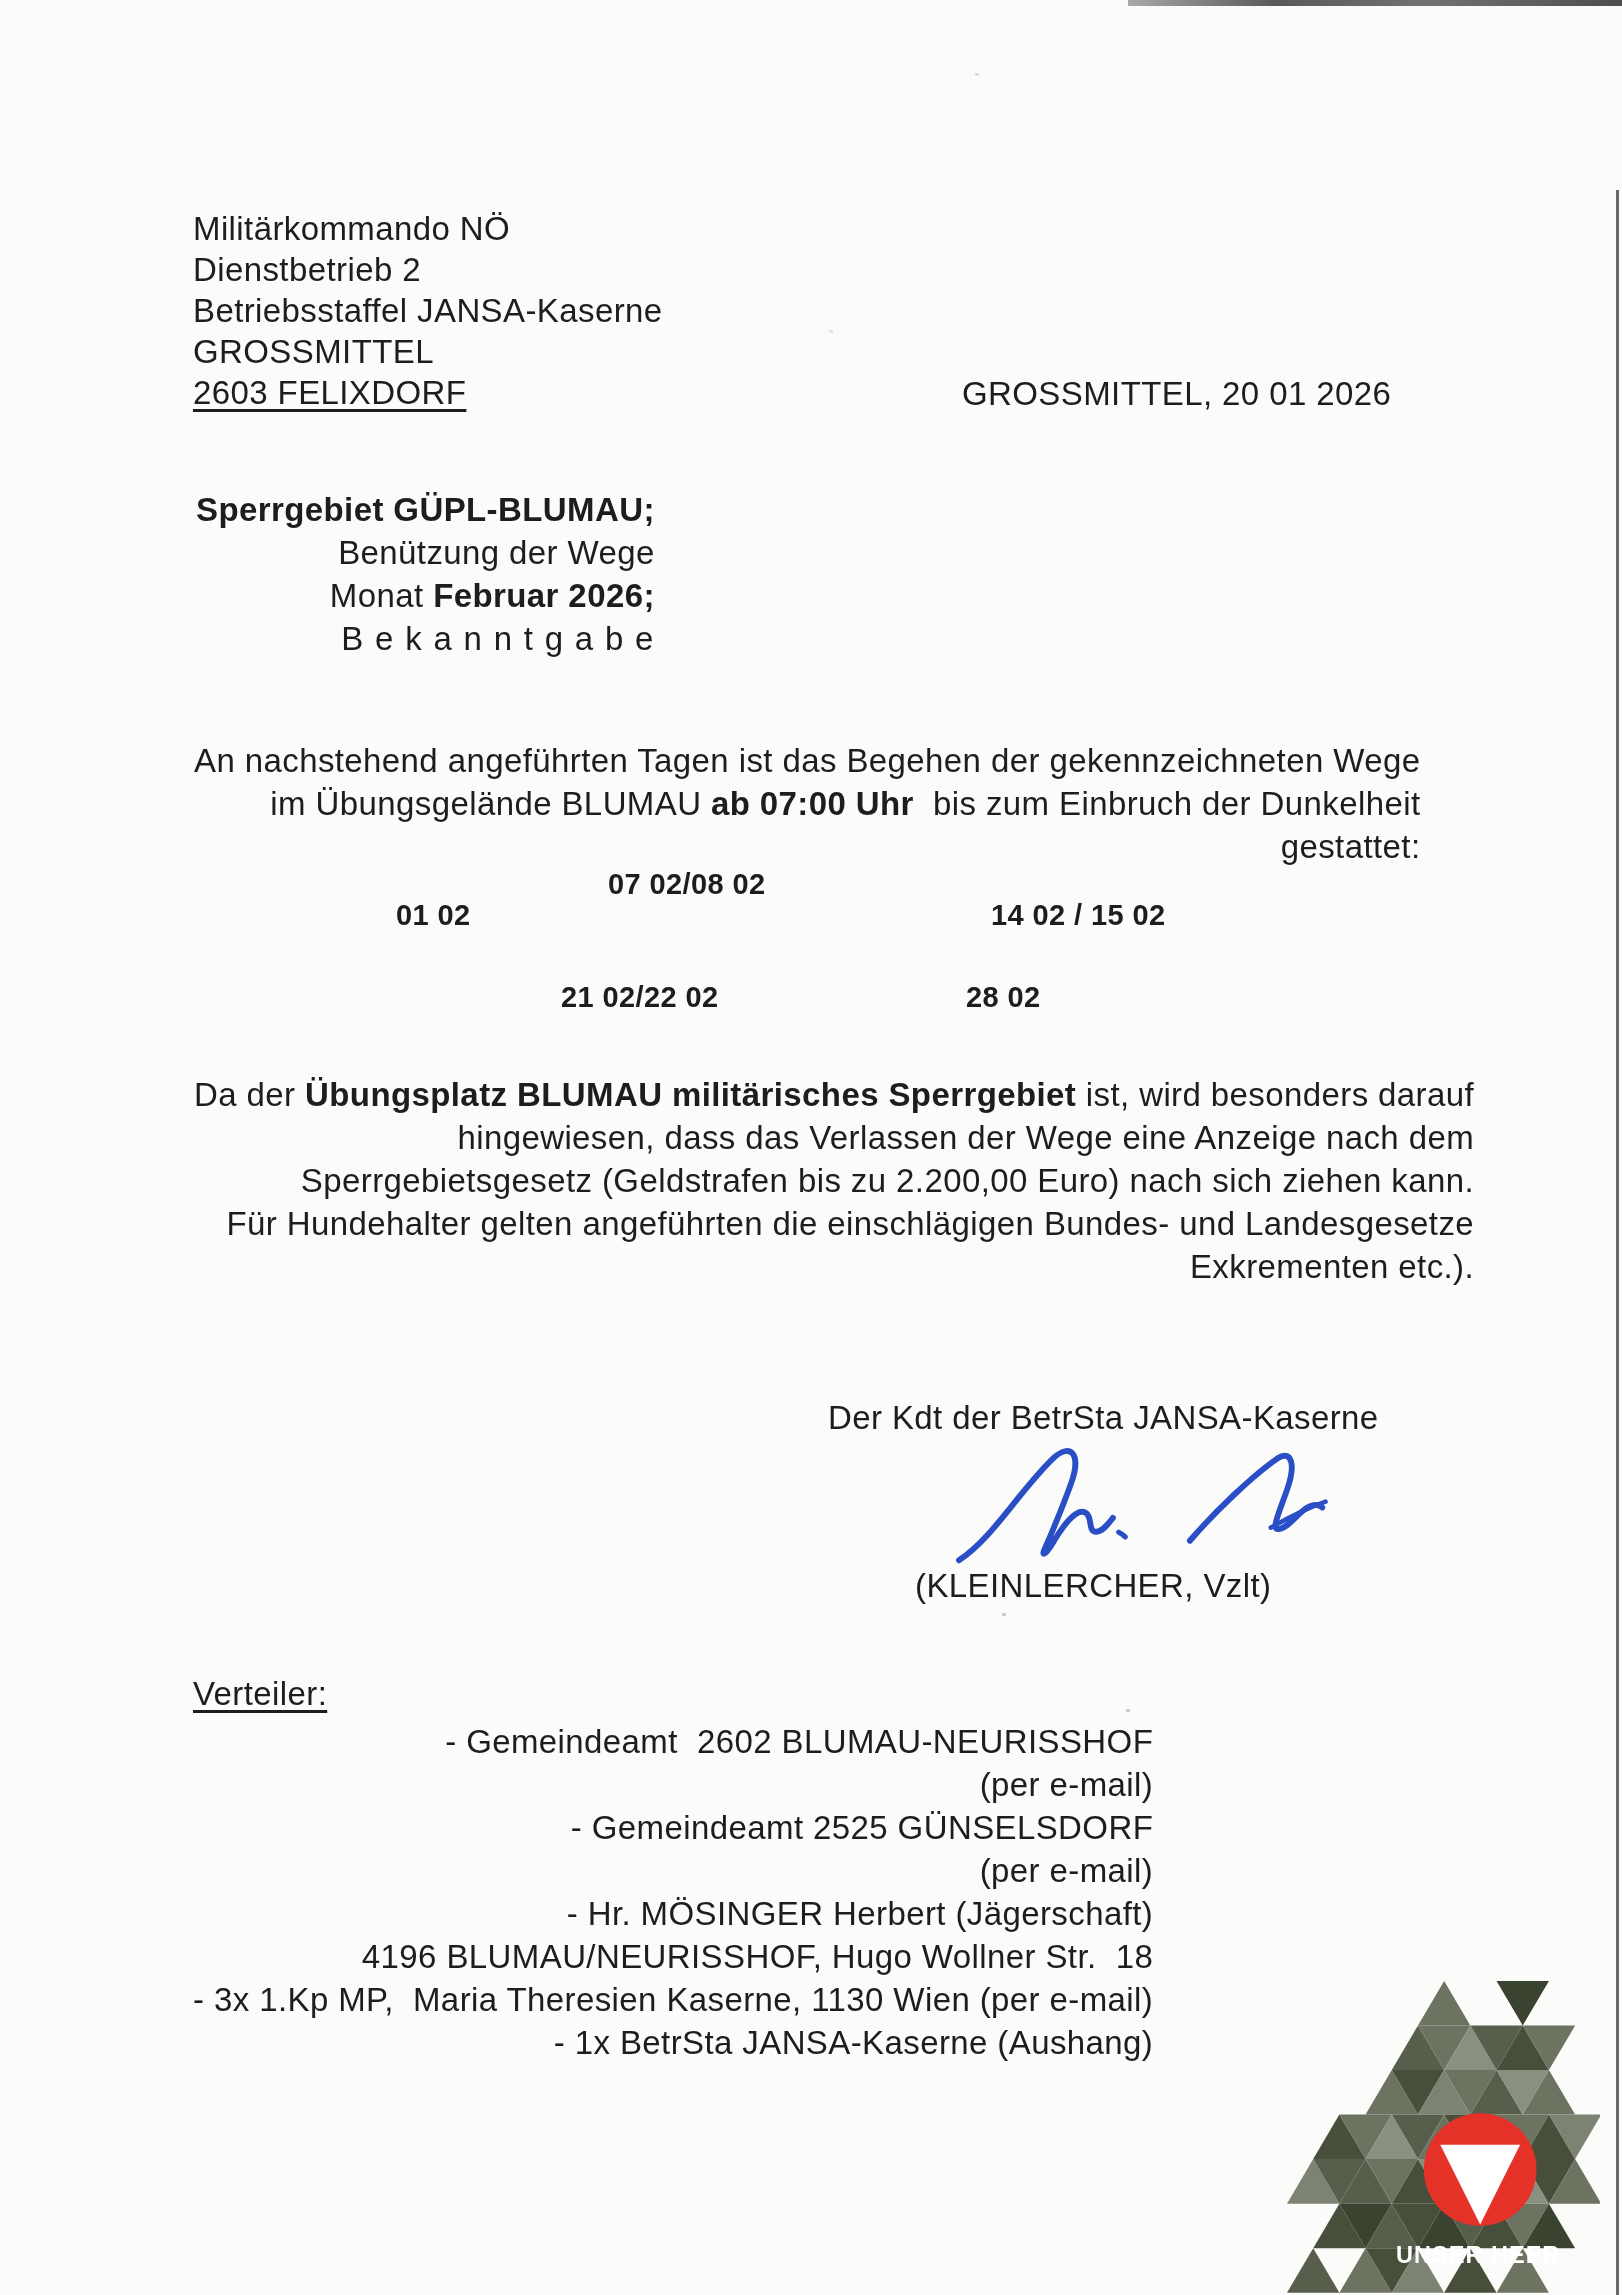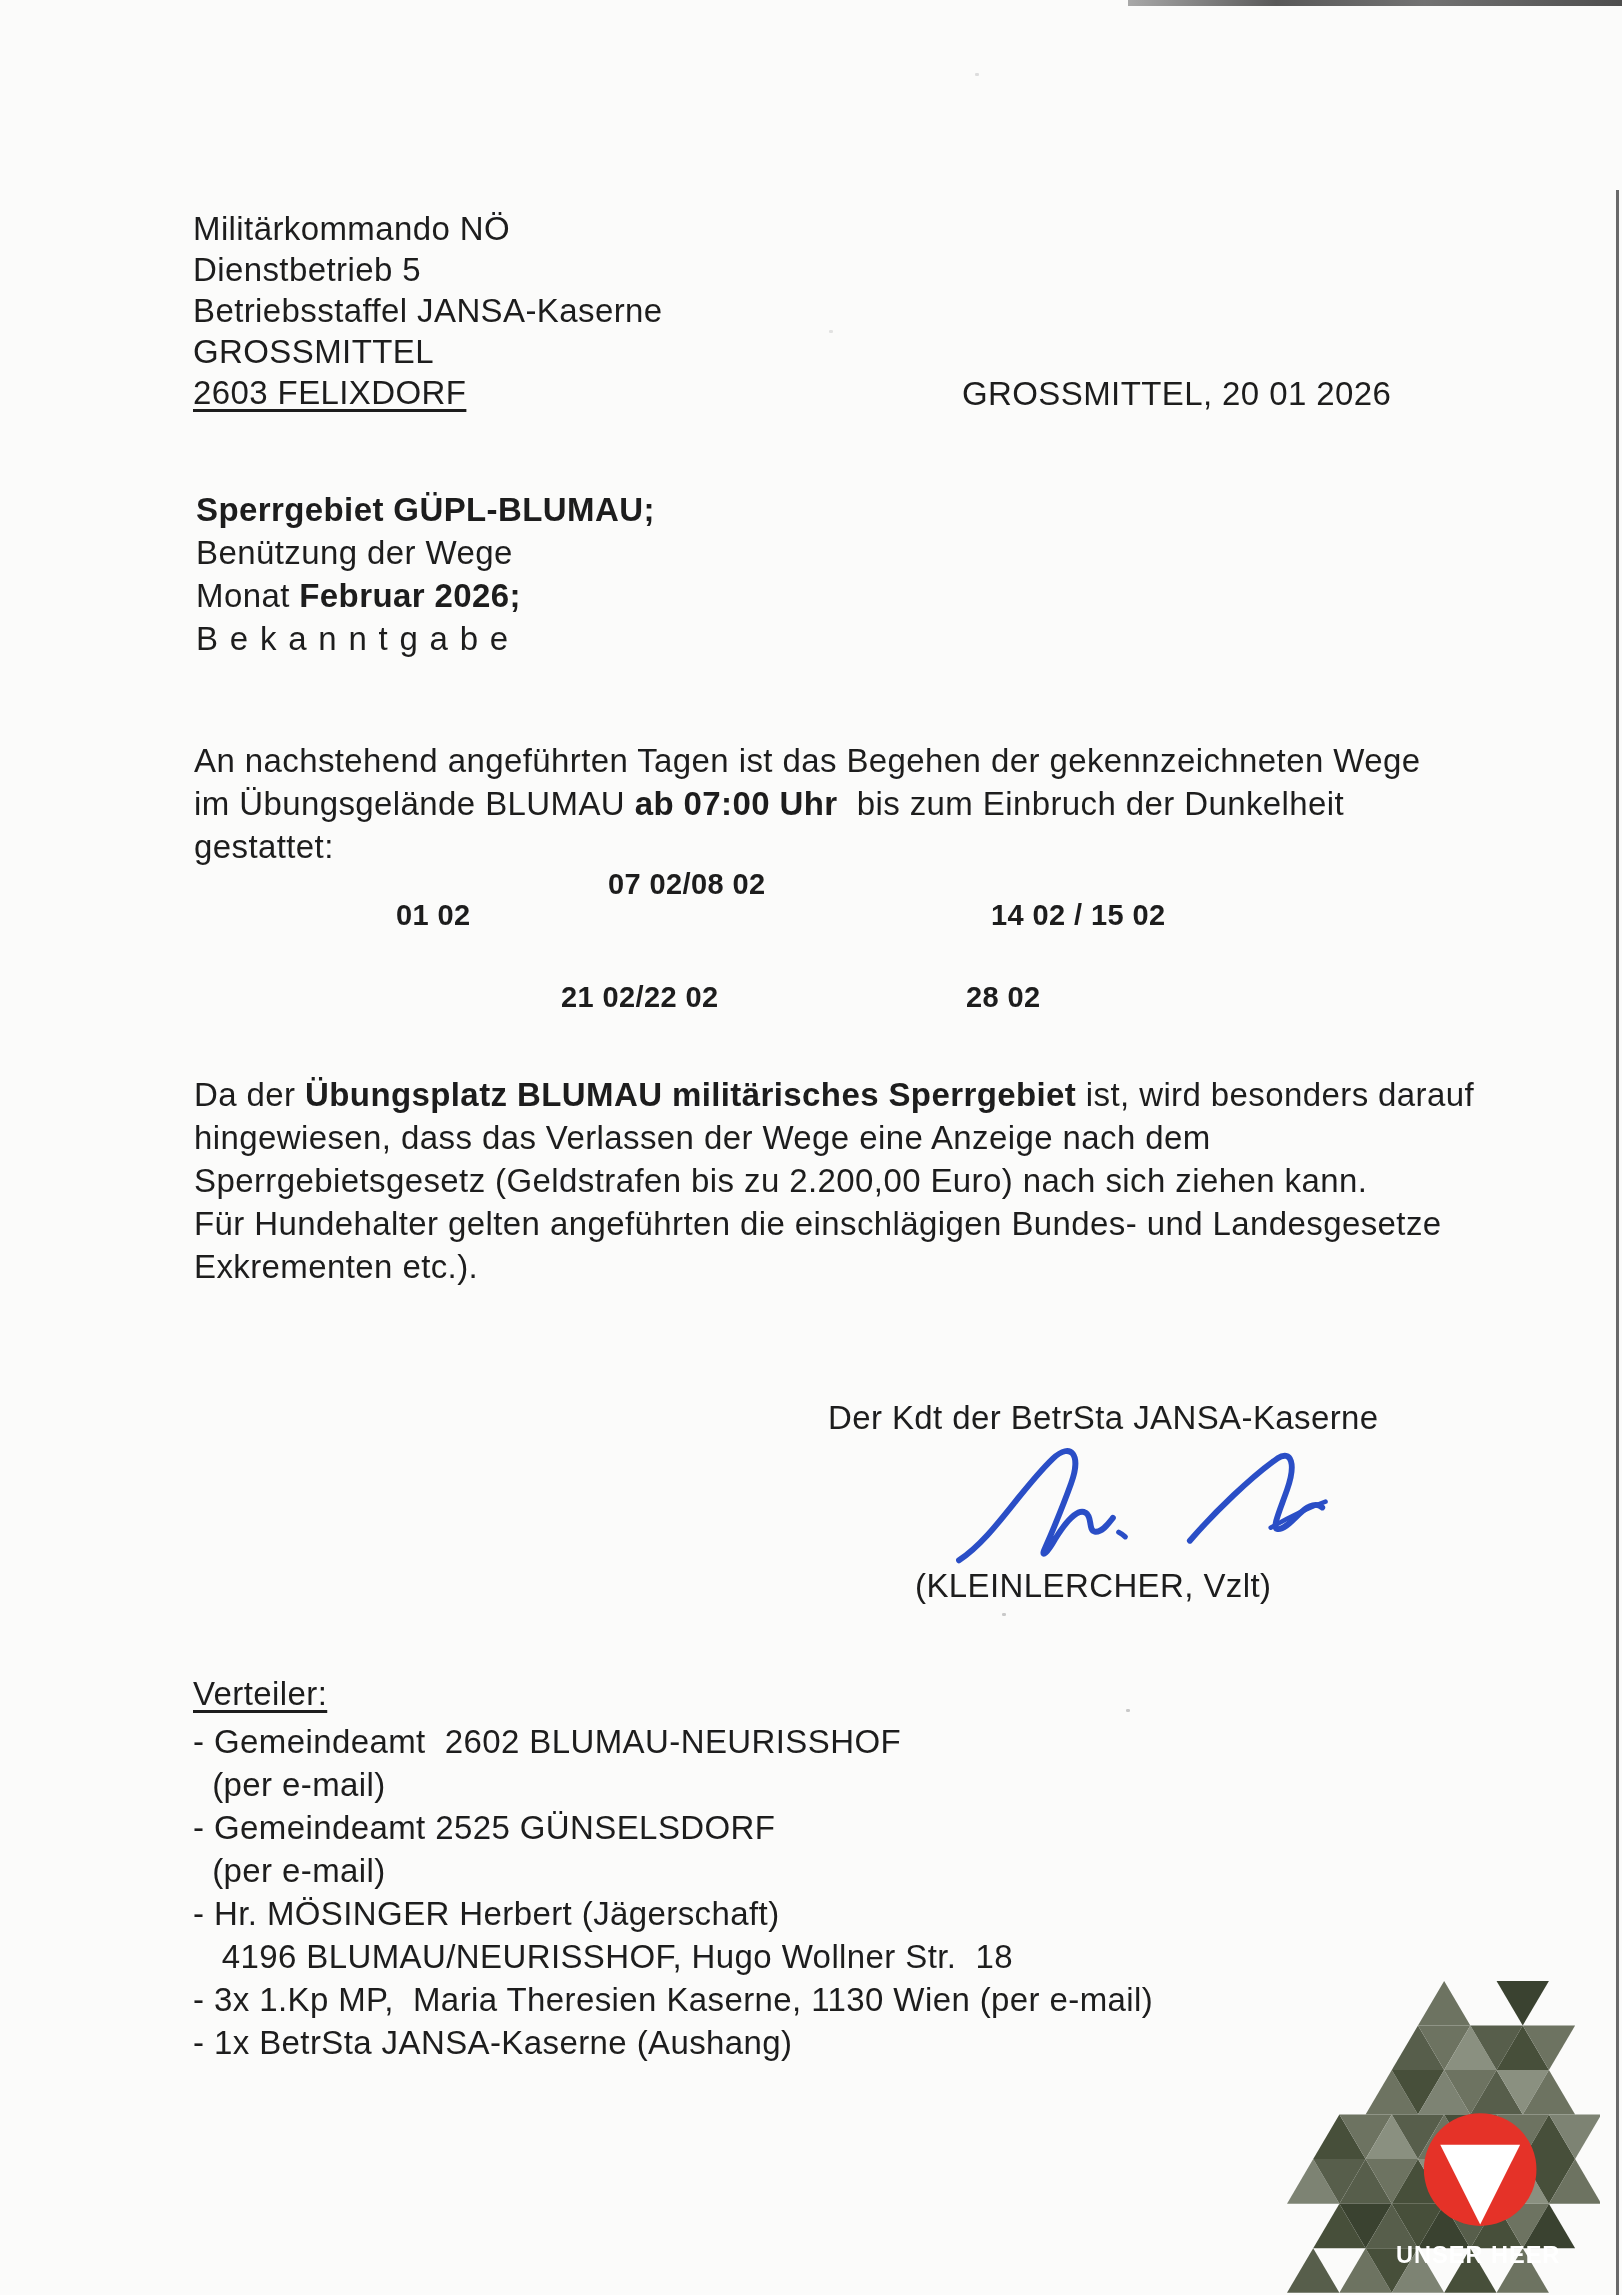--- a/index.html
+++ b/index.html
@@ -7,21 +7,21 @@
     position:relative;
     width:1622px; height:2295px;
     background:#fbfbfa;
     font-family:"Liberation Sans", sans-serif;
     color:#1d1d1d;
     overflow:hidden;
     letter-spacing:0.4px;
   }
   .abs { position:absolute; }
   .line { font-size:33px; line-height:41px; white-space:pre; }
-  .bline { font-size:33px; line-height:43px; white-space:pre; }
+  .bline { font-size:33px; line-height:43px; white-space:pre;text-align:right; }
   .b { font-weight:bold; }
   .u { text-decoration:underline; text-decoration-thickness:2.6px; text-underline-offset:5.2px; }
   .spread { letter-spacing:1.3px; }
 
   .sender-block   { left:193px; top:208px; }
   .dateline       { left:962px; top:373px; }
   .subject-block  { left:196px; top:488px; }
   .para1          { left:194px; top:739px; }
   .date-token     { font-size:29px; font-weight:bold; white-space:pre; }
   .para2          { left:194px; top:1073px; }
@@ -48,21 +48,21 @@
 
   <div class="abs streak-top"></div>
   <div class="abs edge-line-right"></div>
   <div class="abs speck" style="left:1002px;top:1613px;"></div>
   <div class="abs speck" style="left:1126px;top:1709px;"></div>
   <div class="abs speck" style="left:975px;top:73px;opacity:.6;"></div>
   <div class="abs speck" style="left:829px;top:330px;opacity:.5;"></div>
 
   <div class="abs sender-block">
     <div class="line">Militärkommando NÖ</div>
-    <div class="line">Dienstbetrieb 5</div>
+    <div class="line">Dienstbetrieb 2</div>
     <div class="line">Betriebsstaffel JANSA-Kaserne</div>
     <div class="line">GROSSMITTEL</div>
     <div class="line"><span class="u">2603 FELIXDORF</span></div>
   </div>
 
   <div class="abs dateline line">GROSSMITTEL, 20 01 2026</div>
 
   <div class="abs subject-block">
     <div class="bline b">Sperrgebiet GÜPL-BLUMAU;</div>
     <div class="bline">Benützung der Wege</div>

